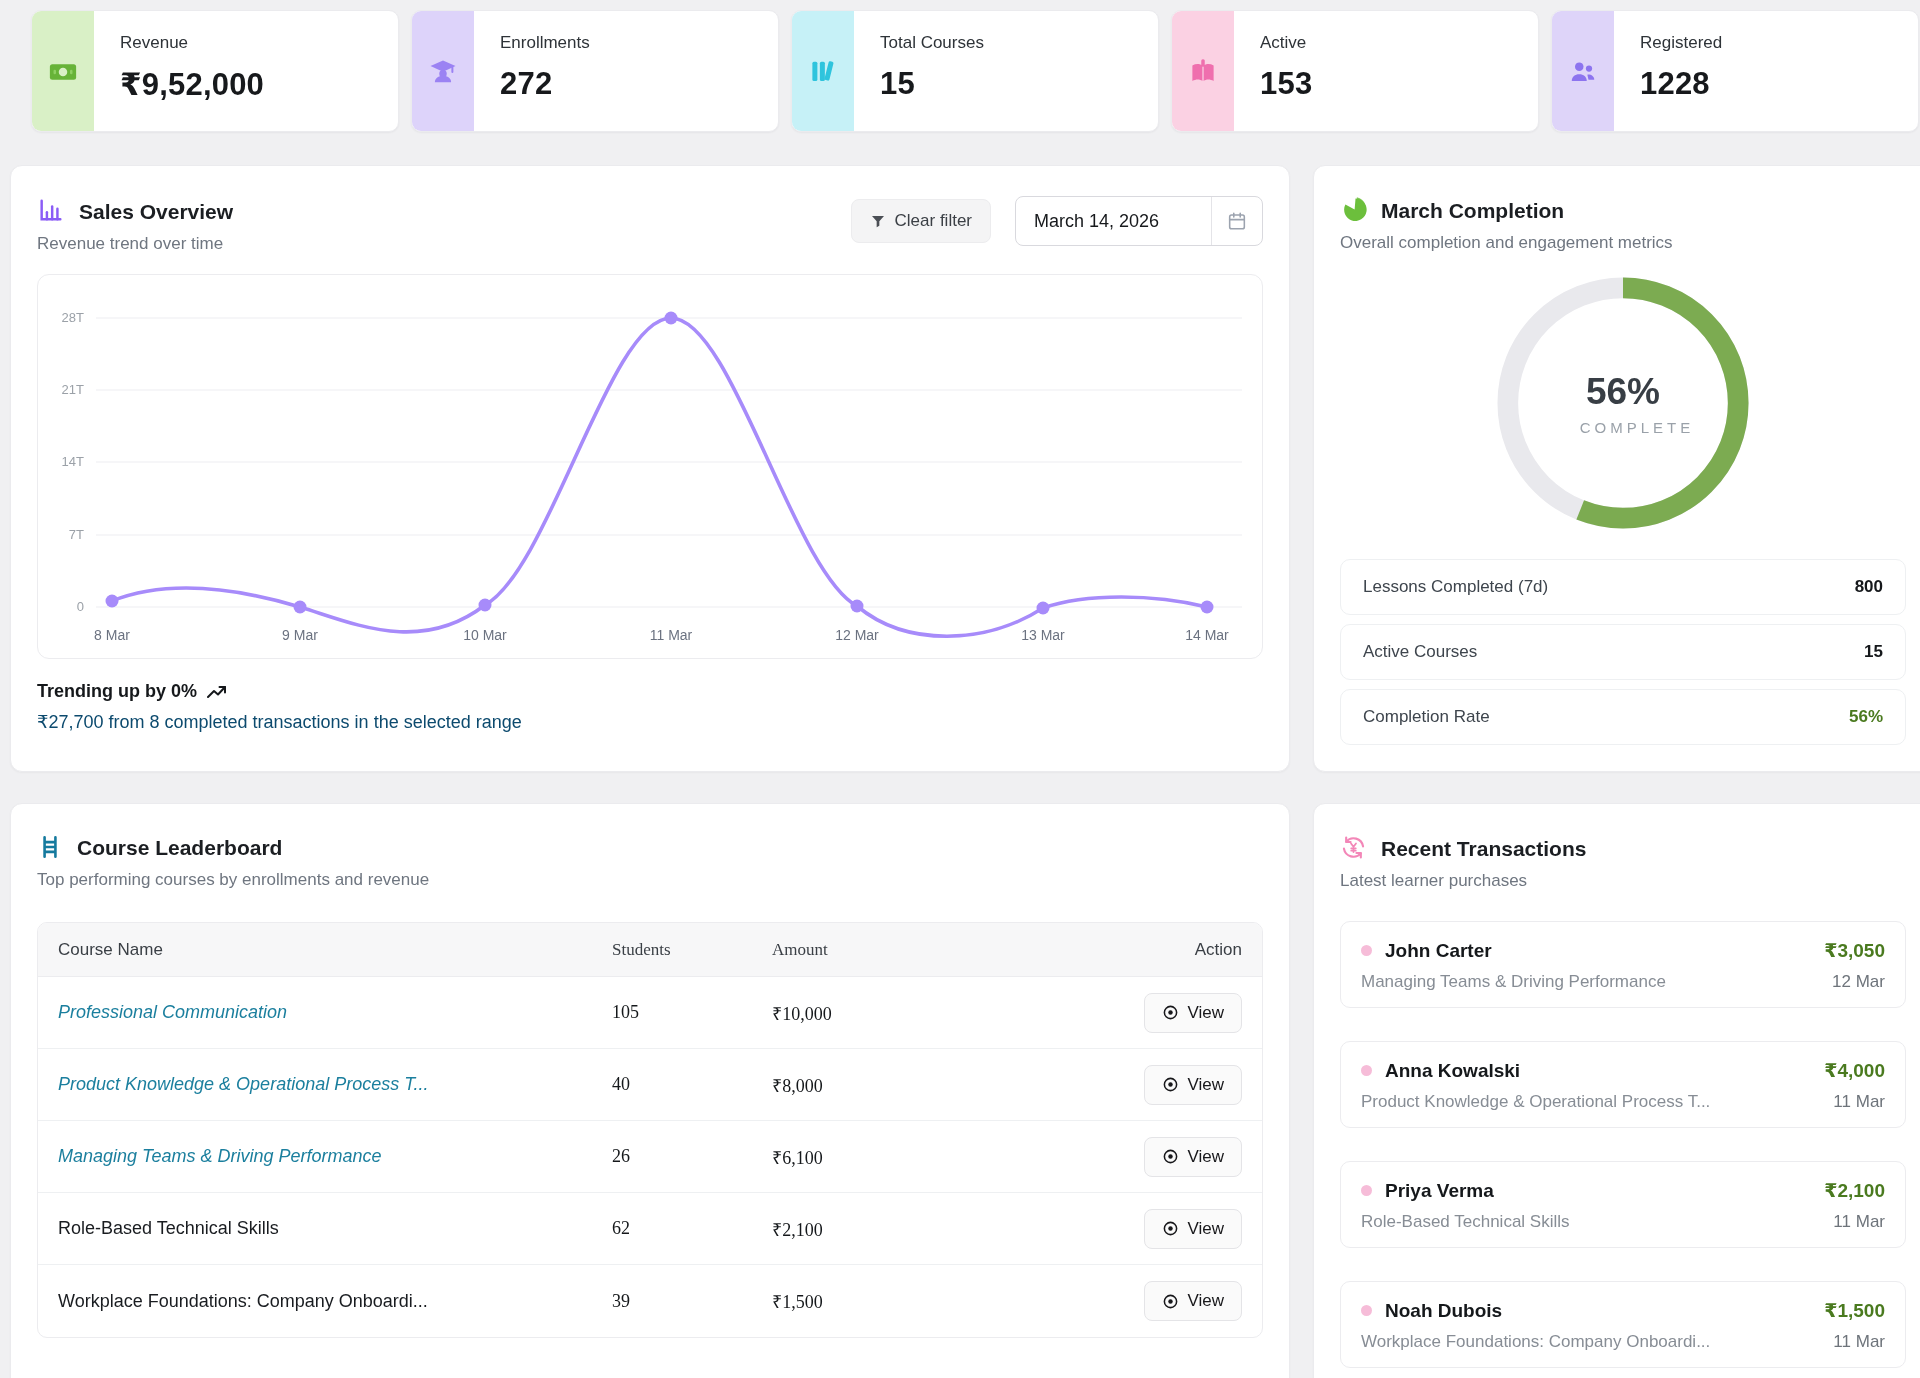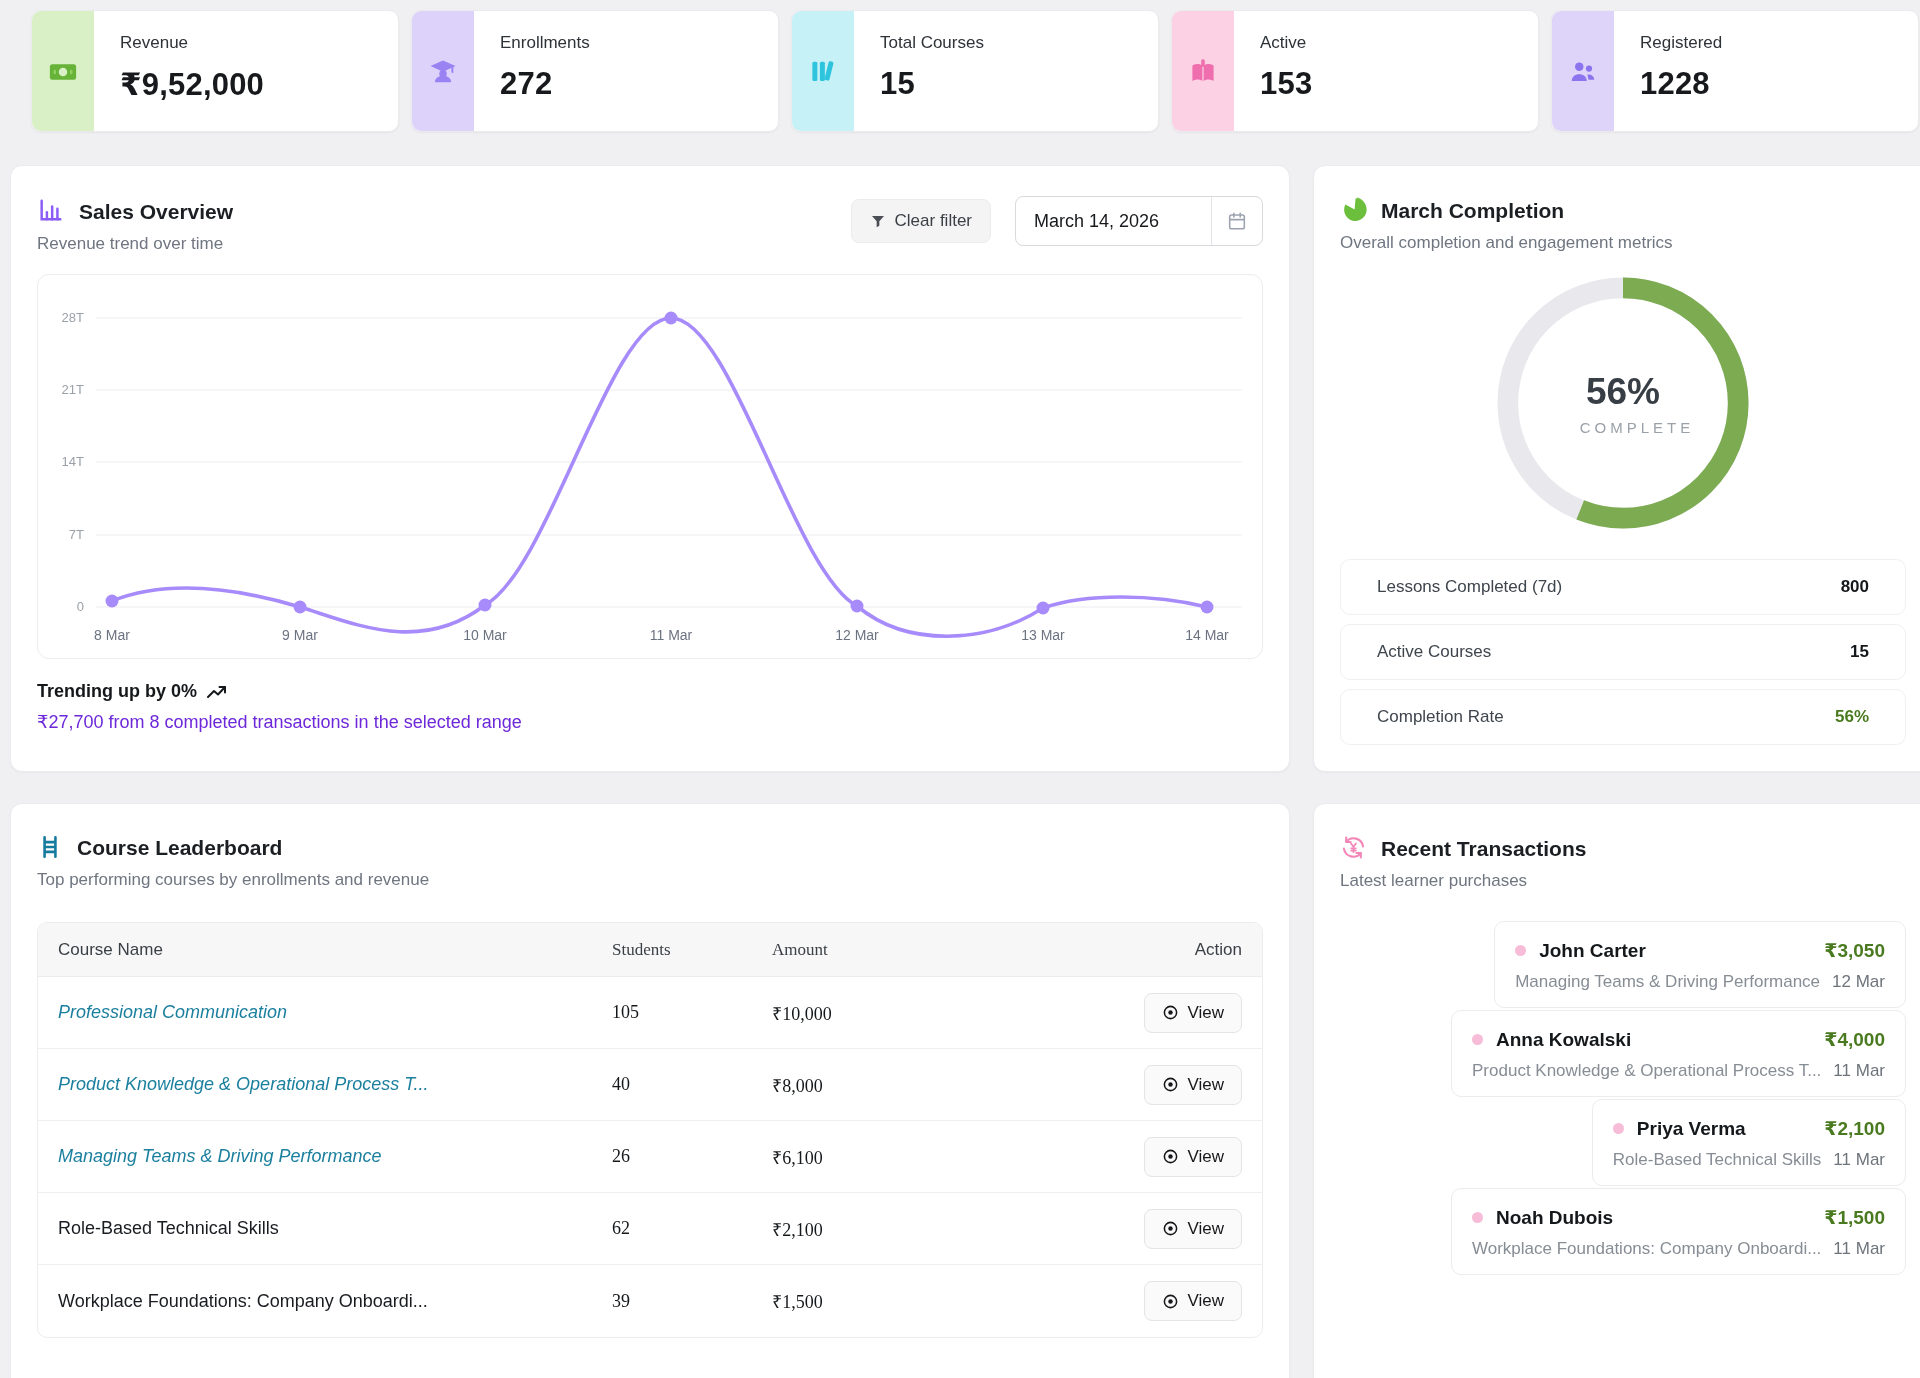--- a/index.html
+++ b/index.html
@@ -39,33 +39,33 @@
     border-radius:8px; padding:11px 18px; font-size:17px; color:#3c4046; cursor:pointer;
   }
   .date-box{
     display:flex; align-items:stretch; background:#fff; border:1px solid #d9d9de;
     border-radius:8px; overflow:hidden; height:50px;
   }
   .date-text{ display:flex; align-items:center; padding:0 44px 0 18px; font-size:18px; color:#17191c; min-width:195px; }
   .date-ico{ display:flex; align-items:center; padding:0 14px; border-left:1px solid #e4e4e8; }
   .chart-box{ margin-top:20px; border:1px solid #ececef; border-radius:12px; height:385px; overflow:hidden; }
   .trend-1{ margin-top:22px; font-size:18px; font-weight:700; color:#15181b; display:flex; align-items:center; gap:10px; }
-  .trend-2{ margin-top:9px; font-size:18px; color:#6d28d9; }
+  .trend-2{ margin-top:9px; font-size:18px; color:#0c4a6e; }
 
   
   .completion-card{ height:607px; }
   .donut-wrap{ display:flex; justify-content:center; margin-top:22px; }
   .donut{ position:relative; width:256px; height:256px; }
   .donut-center{ position:absolute; inset:0; display:flex; flex-direction:column; align-items:center; justify-content:center; }
   .donut-pct{ font-size:37px; font-weight:700; color:#383e45; }
   .donut-lbl{ font-size:15px; color:#9aa1a9; letter-spacing:4px; margin-top:6px;margin-left:28px; }
   .comp-rows{ margin-top:28px; display:flex; flex-direction:column; gap:9px; }
   .comp-row{
     border:1px solid #eef0f2; border-radius:10px; height:56px; display:flex;
-    align-items:center; justify-content:space-between; padding:0 36px;
+    align-items:center; justify-content:space-between; padding:0 22px;
   }
   .comp-row .lbl{ font-size:17px; color:#3e454d; }
   .comp-row .val{ font-size:17px; font-weight:700; color:#15181b; }
   .comp-row .val.green{ color:#4a7a1f; }
 
   
   .leader-card{ height:620px; }
   .table{ margin-top:32px; border:1px solid #ececef; border-radius:10px; overflow:hidden; }
   .t-head{ display:grid; grid-template-columns:1fr 160px 300px 170px; background:#f7f7f8;
     height:54px; align-items:center; padding:0 20px; border-bottom:1px solid #ececef; }
@@ -77,21 +77,21 @@
   .course-link{ font-size:18px; color:#1b7f9e; cursor:pointer;font-style:italic; }
   .course-plain{ font-size:18px; color:#191c20; }
   .cell-num{ font-size:18px; color:#15181b; }
   .btn-view{
     display:inline-flex; align-items:center; gap:8px; background:#fafafa; border:1px solid #e4e4e7;
     border-radius:8px; padding:9px 17px; font-size:17px; color:#18181b; cursor:pointer;
   }
 
   
   .trans-card{ height:620px; }
-  .trans-list{ margin-top:30px; display:flex; flex-direction:column; gap:2px;align-items:flex-end; }
+  .trans-list{ margin-top:30px; display:flex; flex-direction:column; gap:33px; }
   .trans-item{ border:1px solid #ececef; border-radius:10px; padding:17px 20px 15px; background:#fff; }
   .trans-top{ display:flex; align-items:center; }
   .dot{ width:11px; height:11px; border-radius:50%; background:#f6bcd8; margin-right:13px; flex:0 0 auto; }
   .t-name{ font-size:19px; font-weight:700; color:#15181b; flex:1; }
   .t-amt{ font-size:19px; font-weight:700; color:#4a7a1f; }
   .trans-bot{ display:flex; margin-top:10px; }
   .t-course{ font-size:17px; color:#878d95; flex:1; padding-right:12px; white-space:nowrap; overflow:hidden; }
   .t-date{ font-size:17px; color:#6e747b; }
 
   svg{ display:block; }

